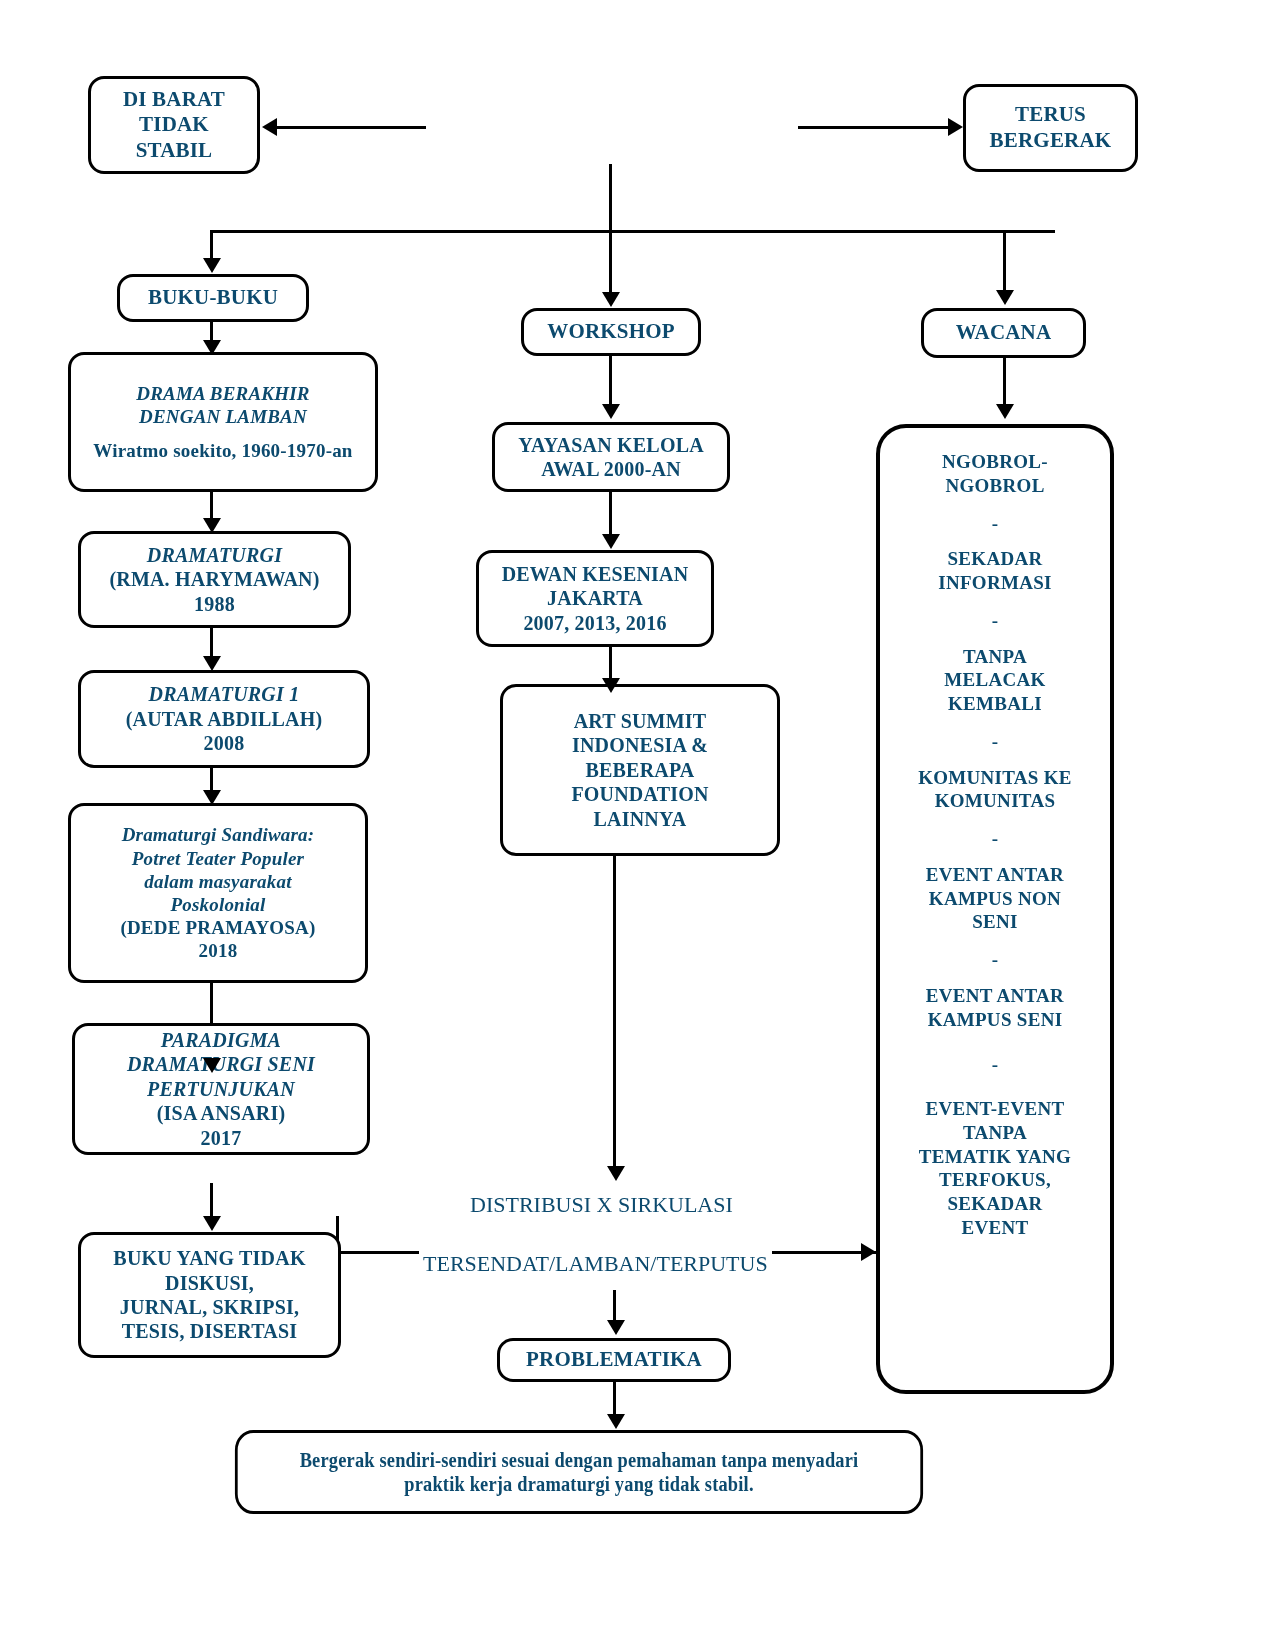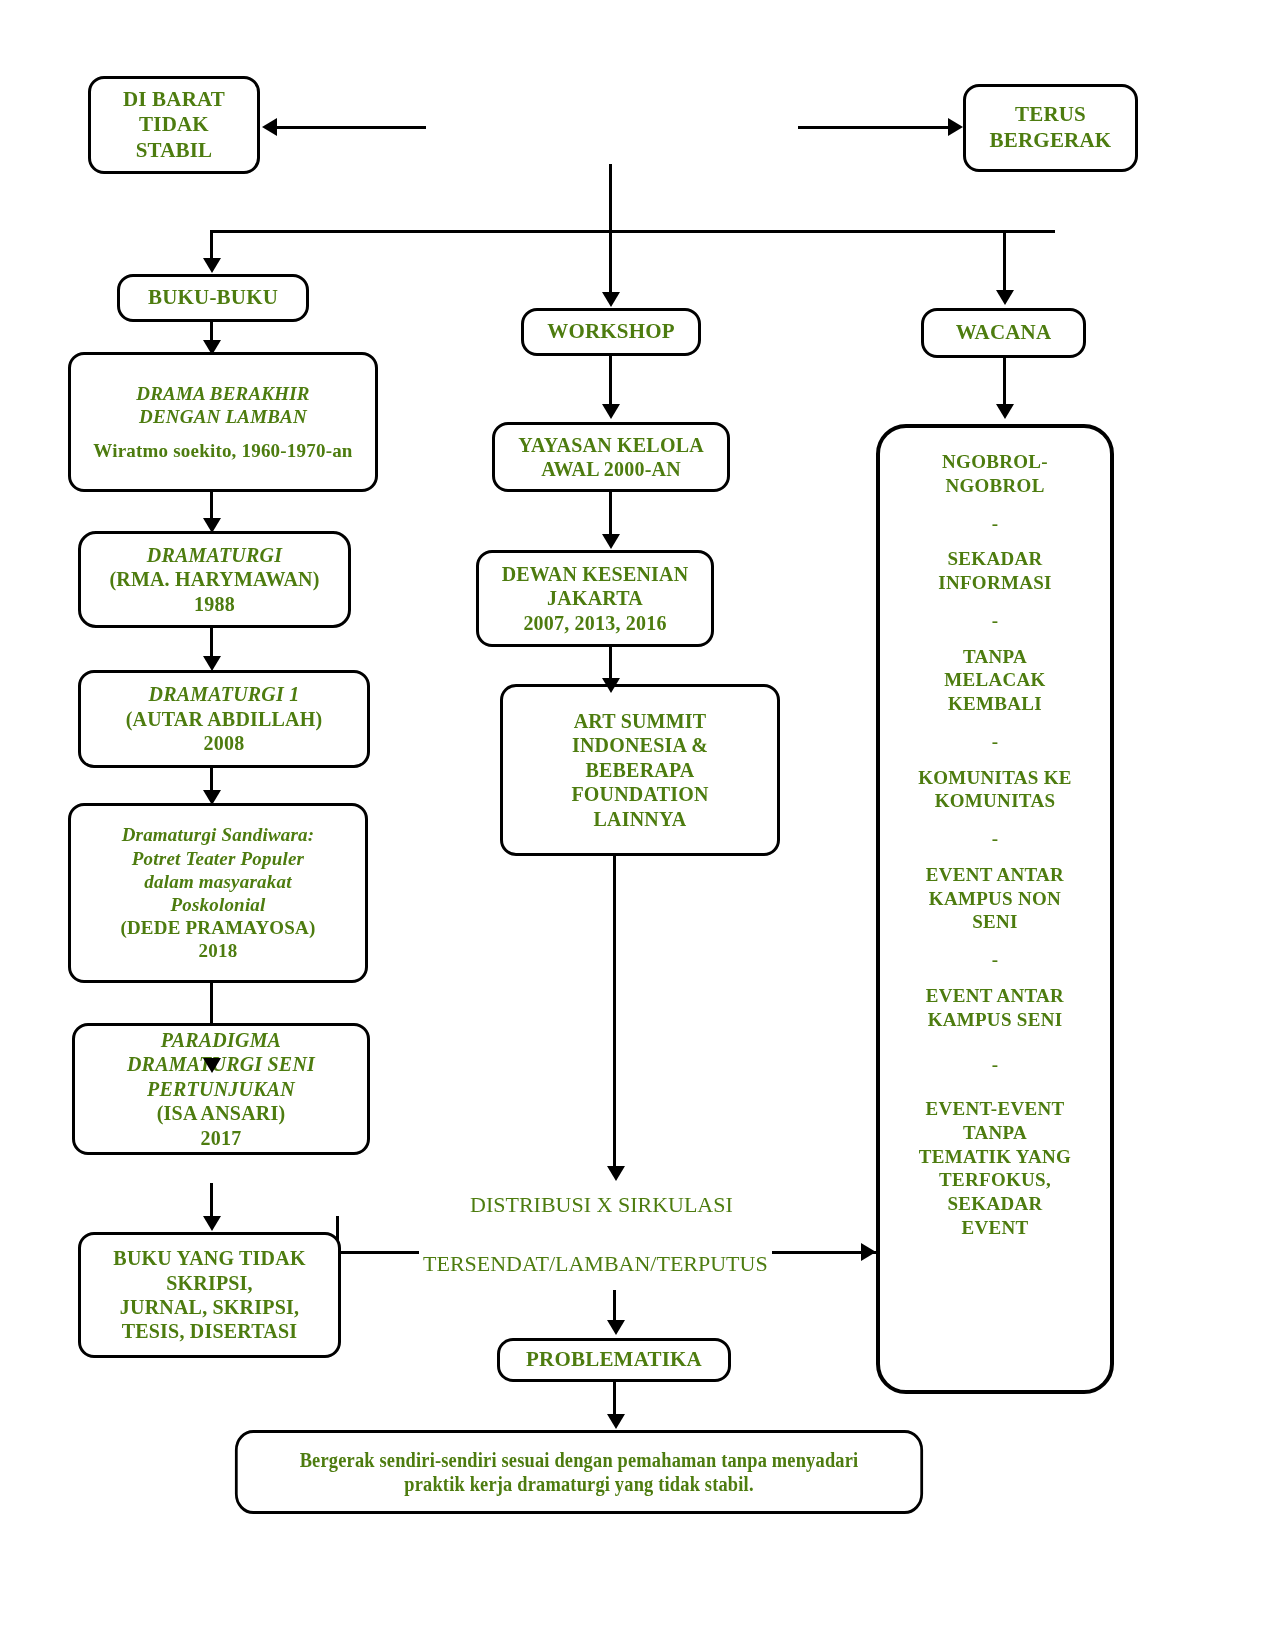--- a/index.html
+++ b/index.html
@@ -6,21 +6,21 @@
     margin: 0;
     padding: 0;
     background: #ffffff;
   }
   #canvas {
     position: relative;
     width: 1275px;
     height: 1650px;
     background: #ffffff;
     font-family: "Liberation Serif", "DejaVu Serif", serif;
-    color: #4d7c0f;
+    color: #0c4a6e;
     overflow: hidden;
   }
   .node {
     position: absolute;
     box-sizing: border-box;
     border: 3px solid #000;
     border-radius: 16px;
     background: #fff;
     display: flex;
     align-items: center;
@@ -162,21 +162,21 @@
       <span class="ln ital">DRAMA BERAKHIR</span>
       <span class="ln ital">DENGAN LAMBAN</span>
       <span class="gap"></span>
       <span class="ln">Wiratmo soekito, 1960-1970-an</span>
     </span>
   </div>
 
   <div class="vline" style="left:210px; top:492px; height:30px;"></div>
   <div class="arrow-down" style="left:203px; top:518px;"></div>
 
-  <div class="node" style="left:78px; top:531px; width:273px; height:97px; font-size:20px;border-radius:18px;">
+  <div class="node" style="left:78px; top:531px; width:273px; height:97px; font-size:20px;">
     <span>
       <span class="ln ital">DRAMATURGI</span>
       <span class="ln">(RMA. HARYMAWAN)</span>
       <span class="ln">1988</span>
     </span>
   </div>
 
   <div class="vline" style="left:210px; top:628px; height:32px;"></div>
   <div class="arrow-down" style="left:203px; top:656px;"></div>
 
@@ -214,21 +214,21 @@
       <span class="ln">2017</span>
     </span>
   </div>
 
   <div class="vline" style="left:210px; top:1183px; height:40px;"></div>
   <div class="arrow-down" style="left:203px; top:1216px;"></div>
 
   <div class="node" style="left:78px; top:1232px; width:263px; height:126px; font-size:20px;">
     <span>
       <span class="ln">BUKU YANG TIDAK</span>
-      <span class="ln">SKRIPSI,</span>
+      <span class="ln">DISKUSI,</span>
       <span class="ln">JURNAL, SKRIPSI,</span>
       <span class="ln">TESIS, DISERTASI</span>
     </span>
   </div>
 
   <div class="vline" style="left:609px; top:356px; height:52px;"></div>
   <div class="arrow-down" style="left:602px; top:404px;"></div>
 
   <div class="node" style="left:492px; top:422px; width:238px; height:70px; font-size:20px;">
     <span>

